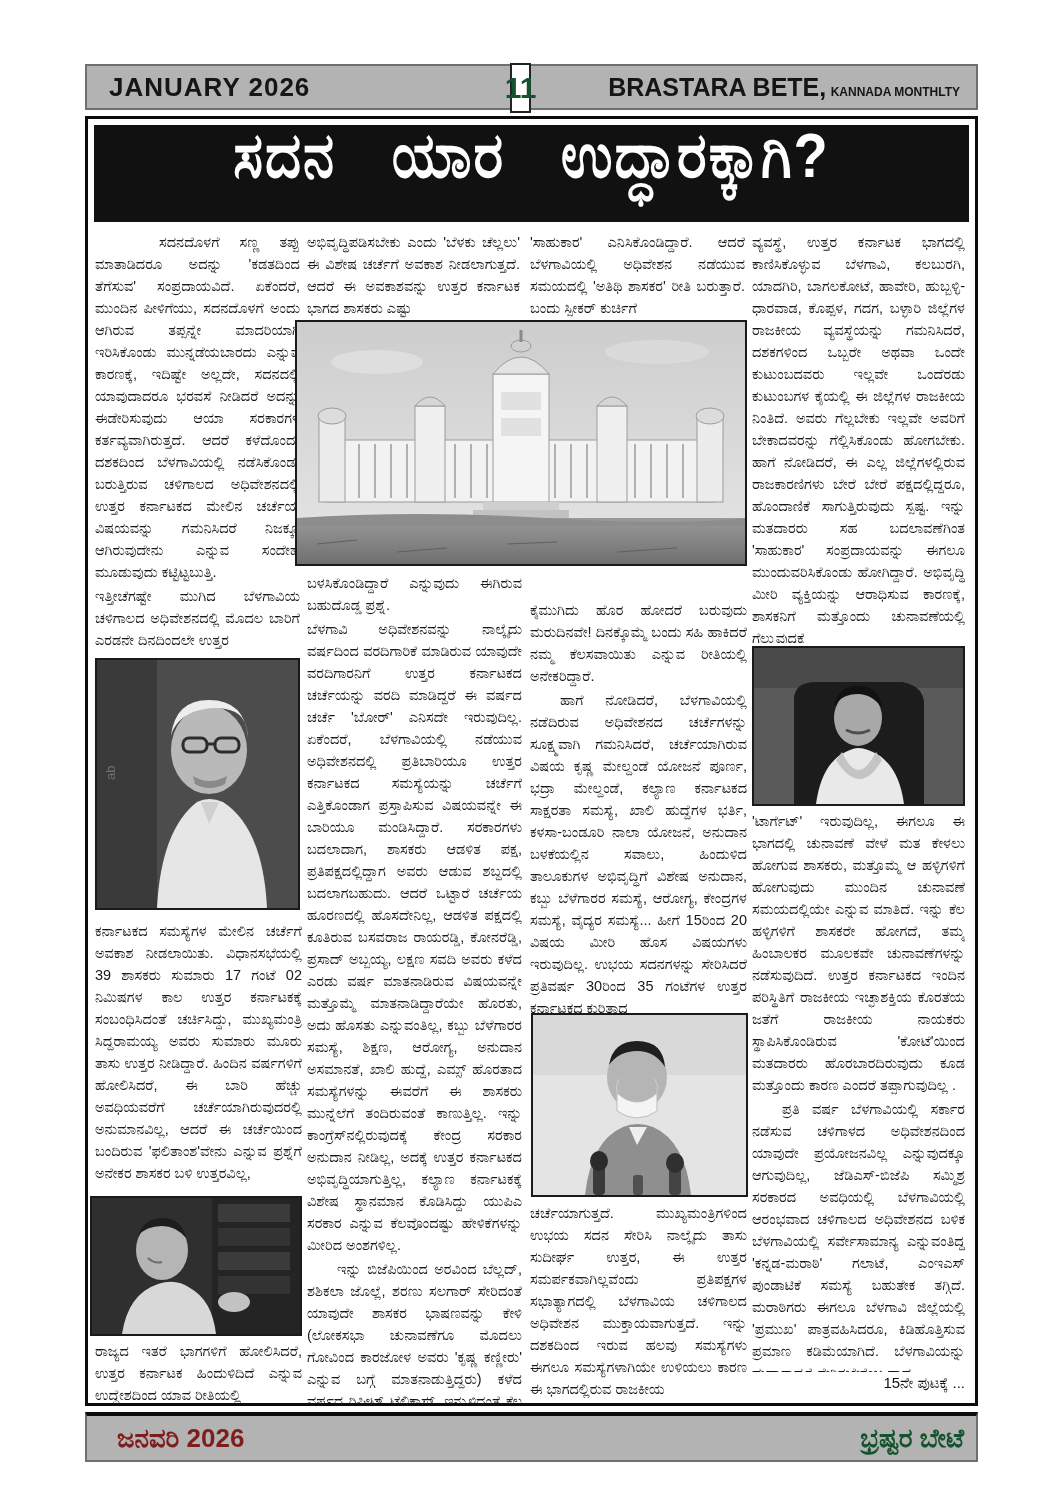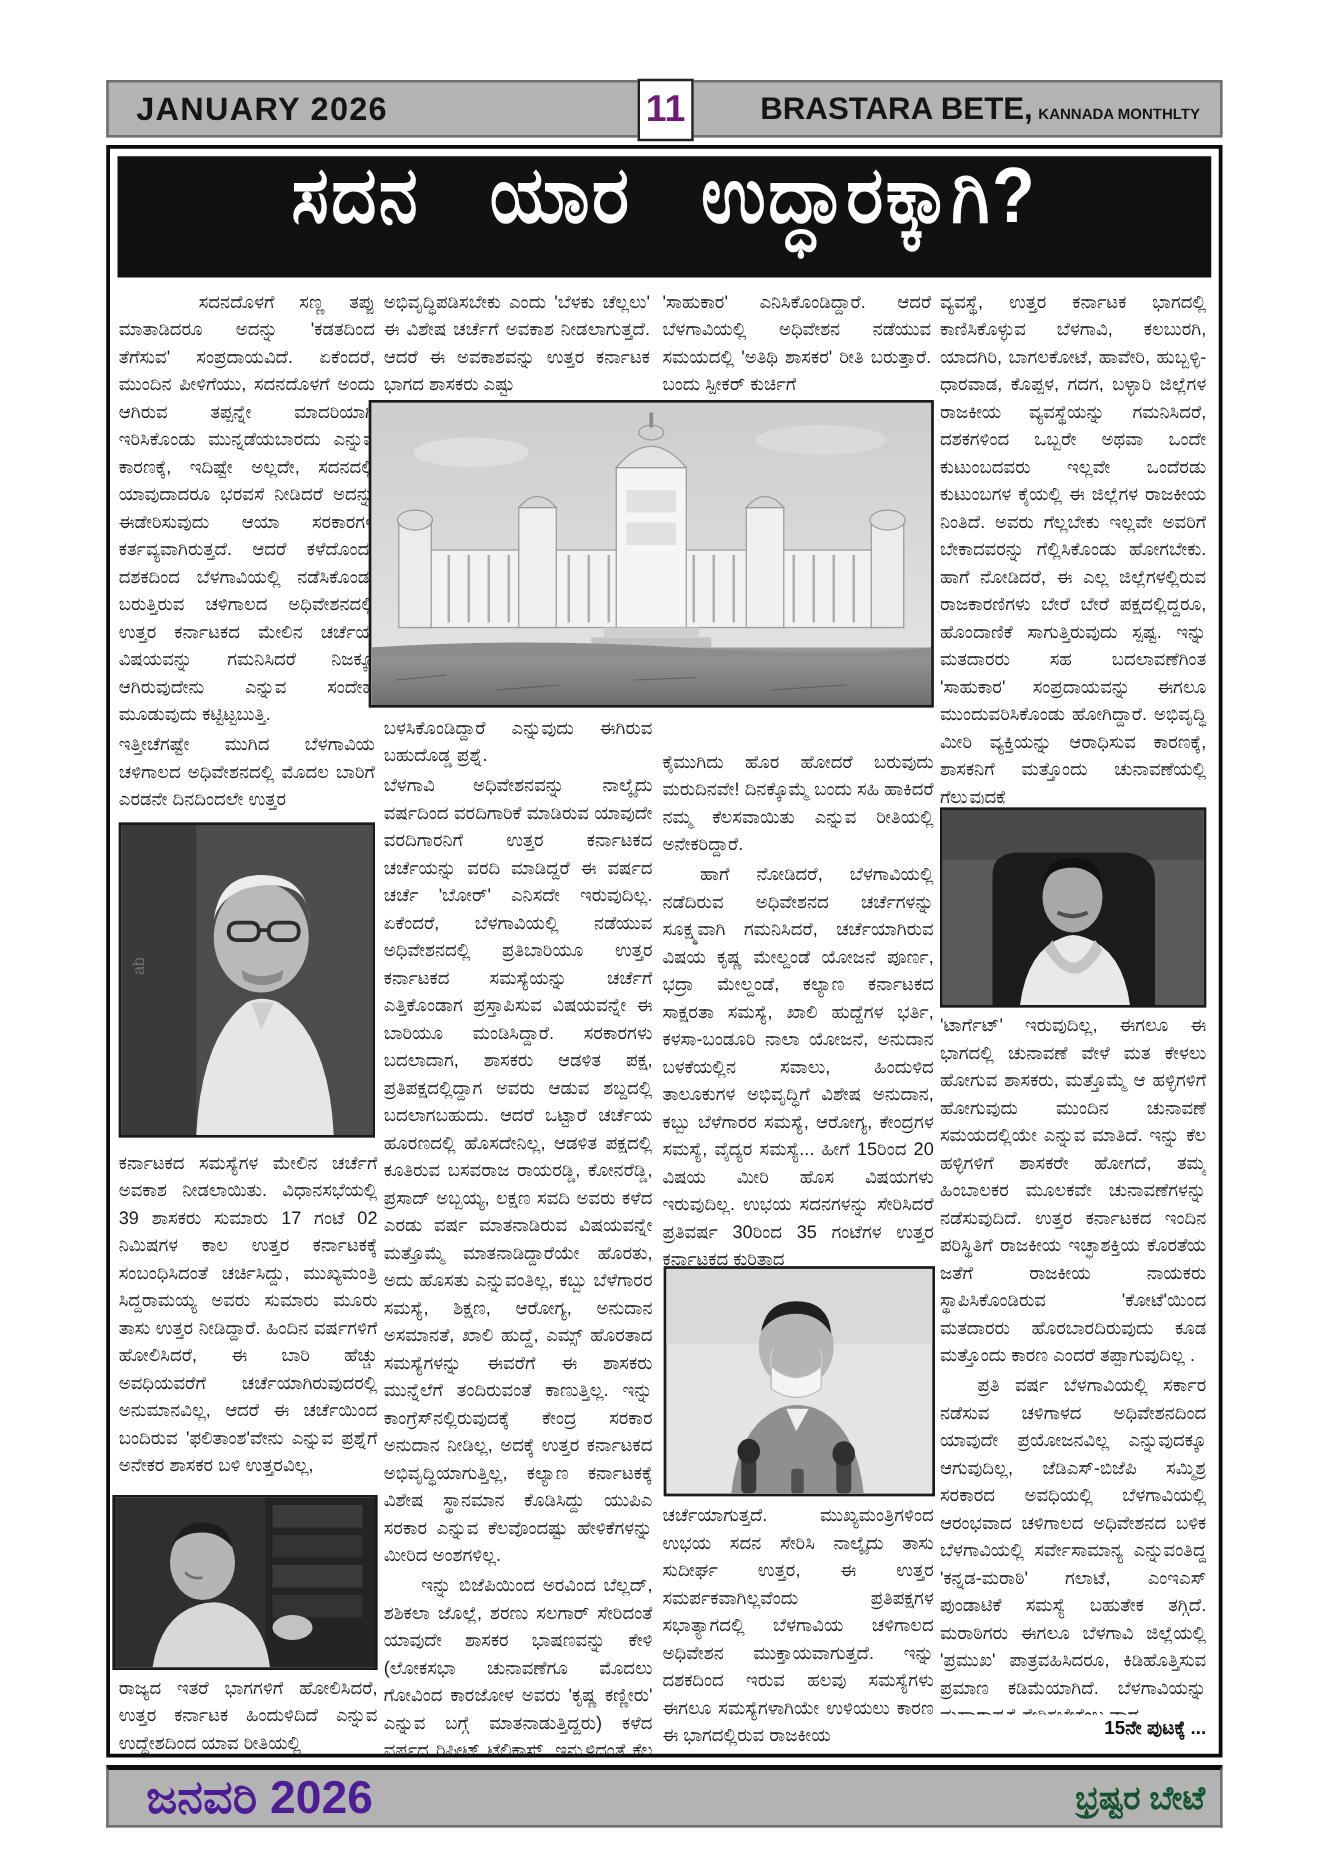--- a/index.html
+++ b/index.html
@@ -2,49 +2,49 @@
 <html><head>
 <meta charset="utf-8">
 <style>
   html,body{margin:0;padding:0;background:#e9e9e9;}
   .page{position:relative;width:1061px;height:1500px;background:#ffffff;margin:0 auto;
         font-family:"Liberation Sans","DejaVu Sans",sans-serif;color:#111;overflow:hidden;}
   
   .topbar{position:absolute;left:85px;top:64px;width:893px;height:46px;background:#b3b3b3;
           border:2px solid #6f6f6f;box-sizing:border-box;display:flex;align-items:center;}
   .topbar .left{font-weight:bold;font-size:26px;letter-spacing:1px;padding-left:22px;color:#151515;text-align:center;}
-  .pagenum-box{position:absolute;left:423px;top:-3px;width:45px;height:50px;background:#ffffff;
+  .pagenum-box{position:absolute;left:423px;top:-3px;width:21px;height:50px;background:#ffffff;
           border:2px solid #222;box-sizing:border-box;display:flex;align-items:center;justify-content:center;
-          font-size:30px;font-weight:bold;color:#701a75;}
+          font-size:30px;font-weight:bold;color:#14532d;}
   .topbar .right{margin-left:auto;padding-right:16px;font-weight:bold;color:#151515;white-space:nowrap;}
   .right .t1{font-size:25px;text-align:center;}
   .right .t2{font-size:12px;}
   
   .frame{position:absolute;left:85px;top:116px;width:893px;height:1290px;border:3px solid #0c0c0c;
          box-sizing:border-box;background:#fff;}
   .banner{position:absolute;left:94px;top:125px;width:875px;height:97px;background:#111;
           display:flex;justify-content:center;}
   .banner span{color:#fff;font-weight:bold;font-size:56px;word-spacing:38px;letter-spacing:2px;
           transform:scaleY(1.12);white-space:nowrap;}
   
   .tb{position:absolute;font-size:14.5px;line-height:22px;text-align:justify;color:#181818;
       overflow:hidden;}
   .tb p{margin:0 0 2px 0;}
   .tb p.ind{text-indent:30px;}
   .tb p.ind-lg{text-indent:64px;}
   
   .ph{position:absolute;border:2px solid #1a1a1a;box-sizing:border-box;background:#777;overflow:hidden;}
   .ph svg{display:block;}
-  .cont{position:absolute;left:752px;top:1374px;width:213px;text-align:right;font-weight:bold;
+  .cont{position:absolute;left:752px;top:1374px;width:213px;text-align:right;font-weight:normal;
         font-size:15px;color:#111;}
   
   .botbar{position:absolute;left:85px;top:1412px;width:893px;height:50px;background:#b3b3b3;
           border:2px solid #6f6f6f;border-top:4px solid #0c0c0c;box-sizing:border-box;
           display:flex;align-items:center;}
-  .botbar .left{font-weight:bold;font-size:37px;padding-left:30px;color:#4c1d95;}
+  .botbar .left{font-weight:bold;font-size:26px;padding-left:30px;color:#7f1d1d;}
   .botbar .right{margin-left:auto;font-weight:bold;font-size:26px;padding-right:12px;color:#14532d;}
 </style>
 </head>
 <body>
 
 <div class="page">
 
   <div class="topbar">
     <div class="left">JANUARY 2026</div>
     <div class="pagenum-box">11</div>

